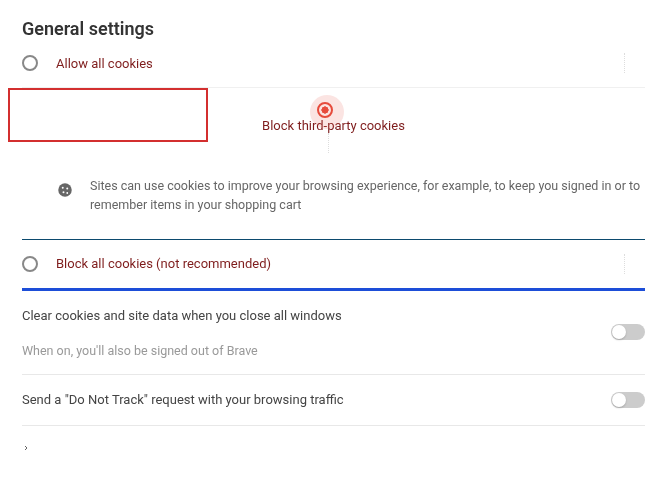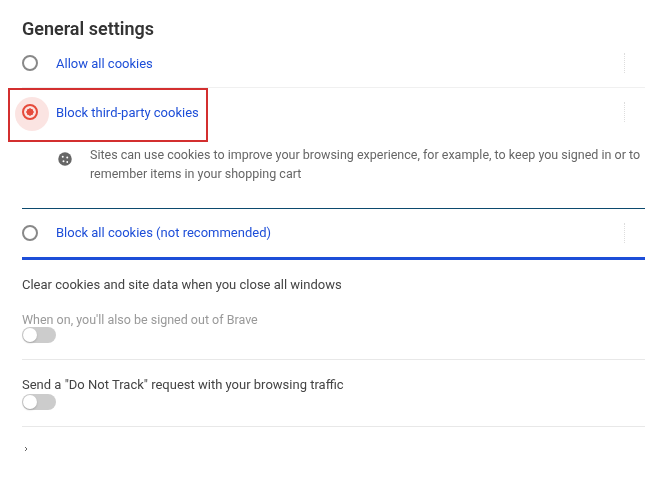--- a/index.html
+++ b/index.html
@@ -46,21 +46,21 @@
       position: absolute;
       width: 34px;
       height: 34px;
       border-radius: 50%;
       background: rgba(231, 76, 60, 0.15);
       top: -9px;
       left: -9px;
     }
     .option-label {
       flex: 1;
-      color: #1d4ed8;
+      color: #7f1d1d;
       font-size: 13px;
     }
     .chevron {
       width: 20px;
       height: 20px;
       display: flex;
       align-items: center;
       justify-content: center;
       color: #666;
       border-left: 1px dotted #ddd;
@@ -98,23 +98,23 @@
       justify-content: center;
       margin-top: 4px;
     }
     .detail-text {
       color: #666;
       font-size: 12.5px;
       line-height: 1.5;
     }
     .setting-row {
       display: flex;
+      align-items: center;
       padding: 16px 0;
       border-bottom: 1px solid #e8e8e8;
-      flex-direction: column;
     }
     .setting-text {
       flex: 1;
     }
     .setting-label {
       color: #444;
       font-size: 13px;
       line-height: 1.4;
     }
     .setting-sub {
@@ -139,21 +139,21 @@
       border-radius: 50%;
       top: 1px;
       left: 1px;
       box-shadow: 0 1px 2px rgba(0,0,0,0.2);
     }
     .arrow-right {
       color: #666;
       flex-shrink: 0;
     }
     .arrow-right svg { width: 8px; height: 12px; }
-    .expanded-row { border-bottom: none; }
+    .expanded-row { border-bottom: none; flex-direction: column; }
   </style>
 </head>
 <body>
 
 <div class="settings-container">
   <div class="section-title">General settings</div>
 
   <div class="option-row">
     <div class="radio"></div>
     <div class="option-label">Allow all cookies</div>

